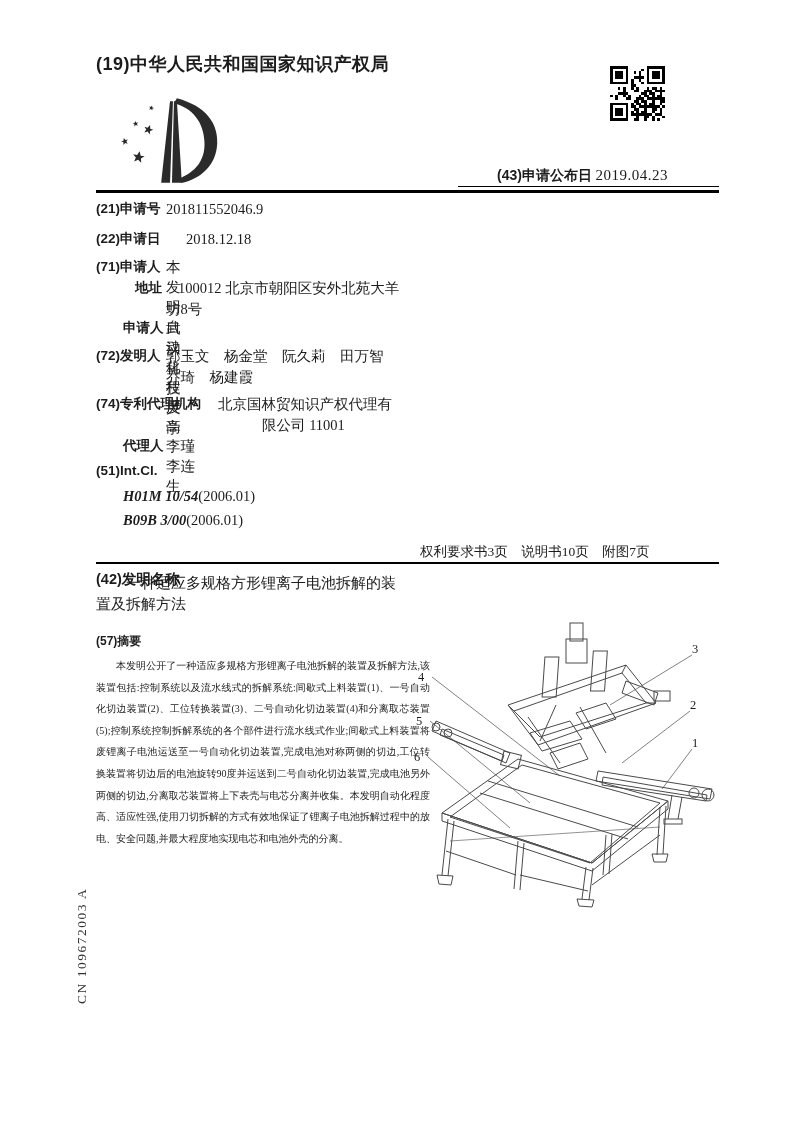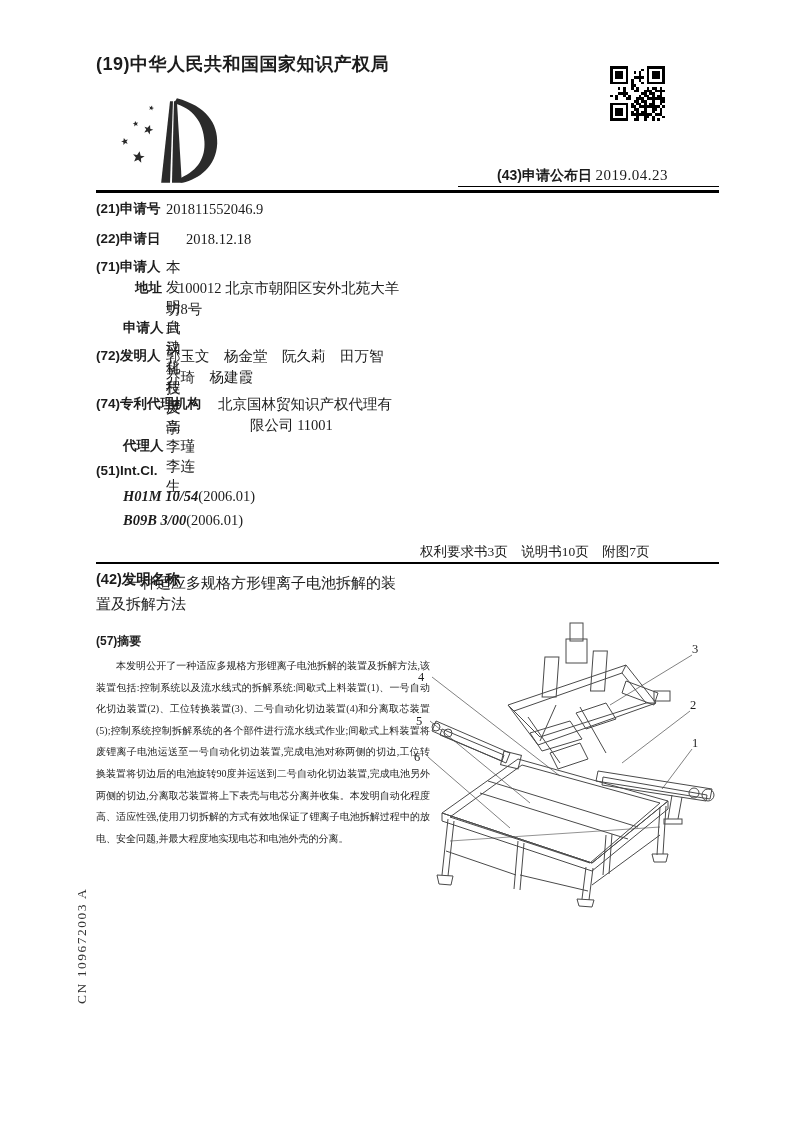--- a/index.html
+++ b/index.html
@@ -236,21 +236,21 @@
   <div class="abs brow" style="left:96px;top:346px;">
     <span class="lbl">(72)发明人</span>
     <span class="bval abs pre" style="left:70px;top:0;white-space:nowrap;">郭玉文　杨金堂　阮久莉　田万智</span>
   </div>
   <div class="abs brow bval pre" style="left:166px;top:367px;">乔琦　杨建霞</div>
 
   <div class="abs brow" style="left:96px;top:394px;">
     <span class="lbl">(74)专利代理机构</span>
     <span class="bval abs" style="left:122px;top:0;white-space:nowrap;">北京国林贸知识产权代理有</span>
   </div>
-  <div class="abs brow bval" style="left:218px;top:415px;padding-left:32px;">限公司 11001</div>
+  <div class="abs brow bval" style="left:230px;top:415px;padding-left:32px;">限公司 11001</div>
   <div class="abs brow" style="left:123px;top:436px;">
     <span class="lbl">代理人</span>
     <span class="bval abs pre" style="left:43px;top:0;">李瑾　李连生</span>
   </div>
 
   <div class="abs brow lbl" style="left:96px;top:461px;">(51)Int.Cl.</div>
   <div class="abs brow" style="left:123px;top:486px;">
     <span class="intcl-code bval">H01M 10/54</span><span class="val bval">(2006.01)</span>
   </div>
   <div class="abs brow" style="left:123px;top:510px;">

